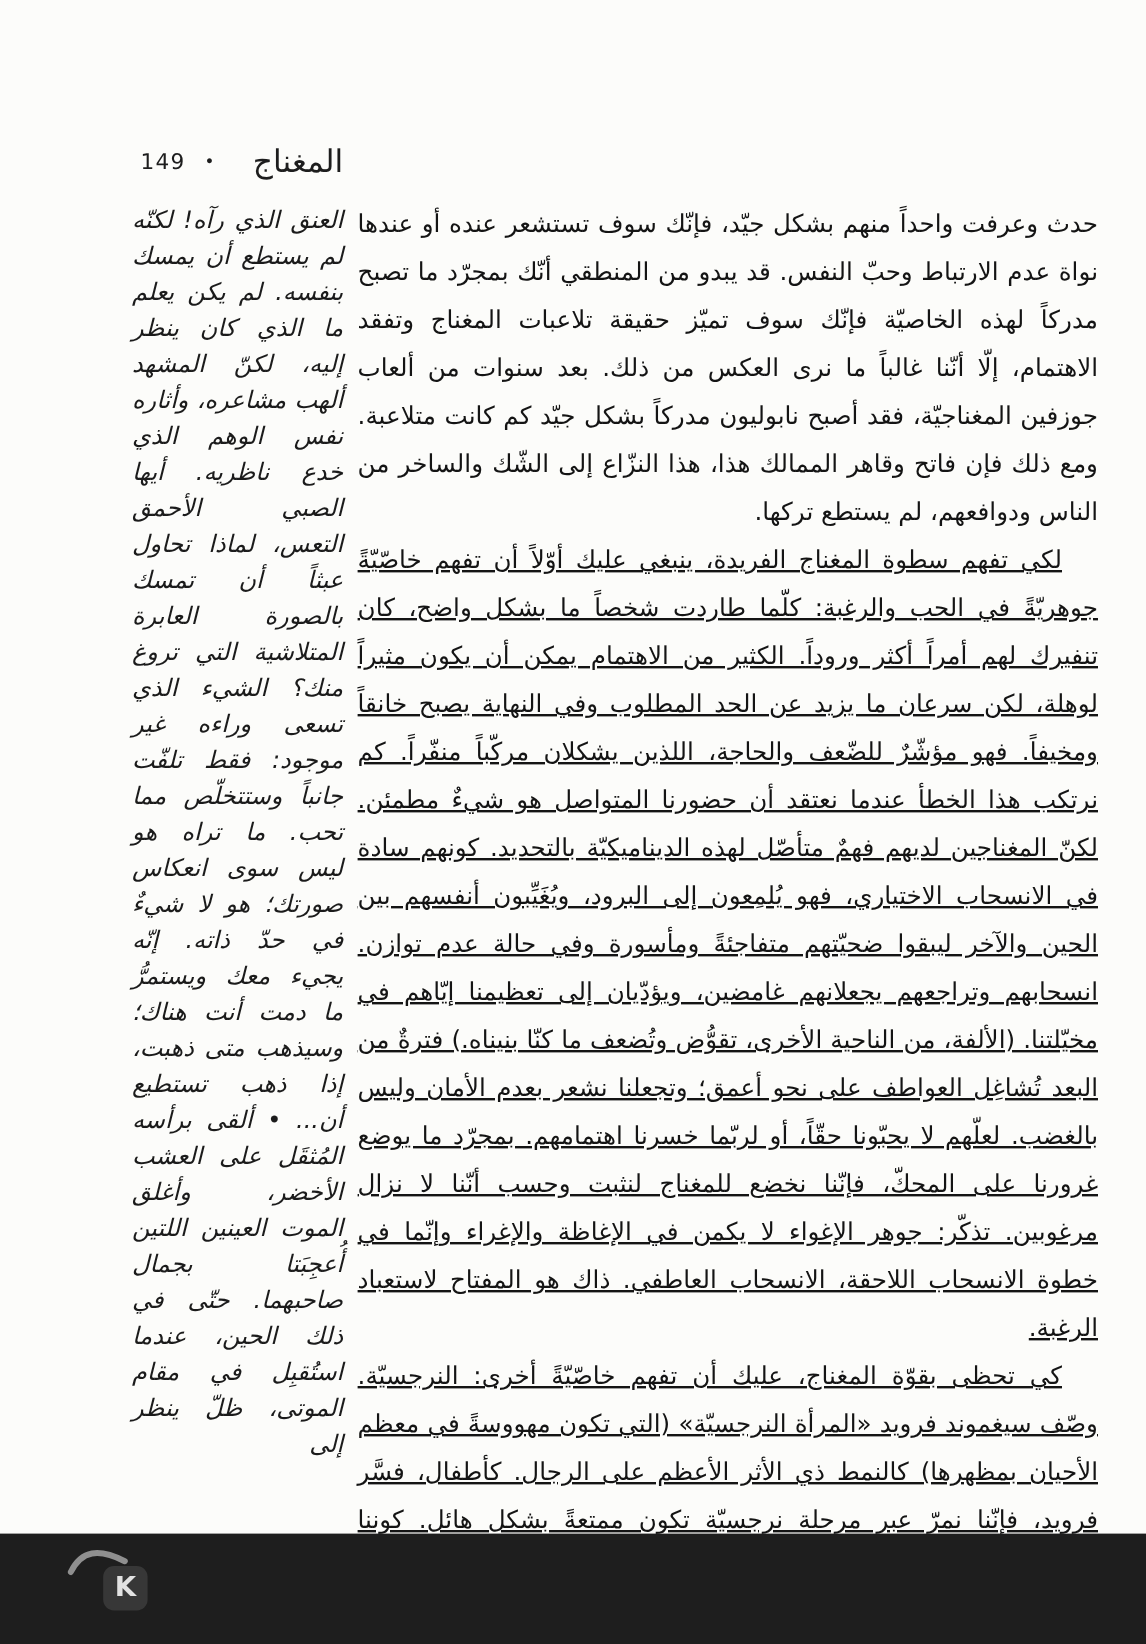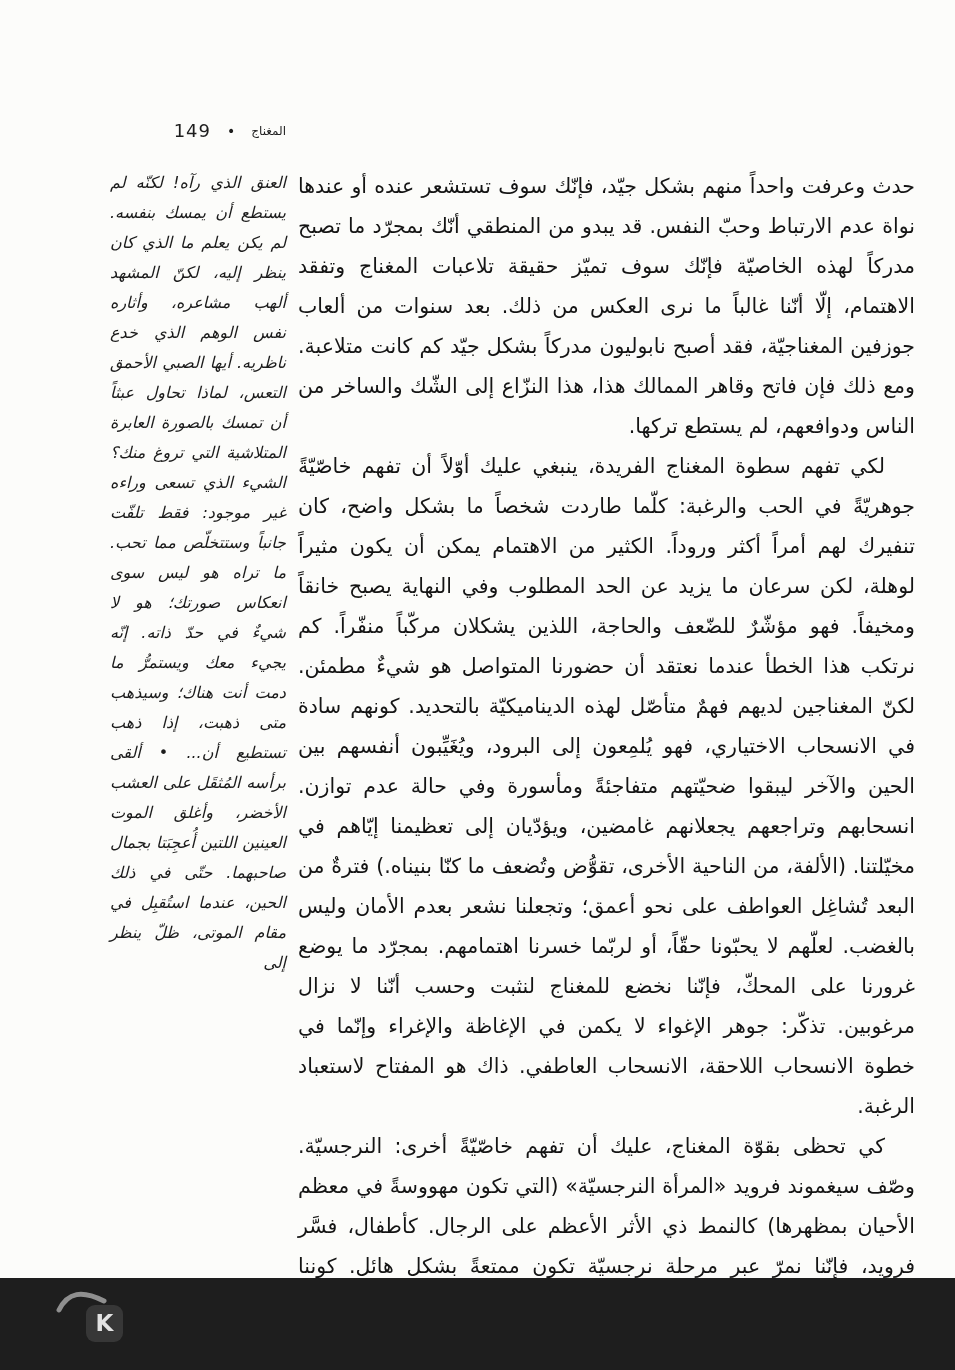--- a/index.html
+++ b/index.html
@@ -12,38 +12,38 @@
   .page{
     position:relative;width:955px;height:1370px;
     background:#fcfcfa;overflow:hidden;
   }
   
   .page-header{
     position:absolute;left:116px;top:120px;width:170px;
     direction:rtl;display:flex;align-items:center;
     font-size:19px;color:#1d1d1d;
   }
-  .page-header .chapter{font-size:12px;}
+  .page-header .chapter{font-size:26px;margin-left:16px;}
   .page-header .sep{margin:0 16px;font-size:14px;}
   .page-header .num{font-size:18px;letter-spacing:1px;}
   
   .margin-note{
     position:absolute;left:110px;top:168px;width:176px;
     direction:rtl;text-align:justify;
     font-style:italic;
-    font-size:16px;line-height:30px;color:#1b1b1b;
+    font-size:20px;line-height:30px;color:#1b1b1b;
   }
   
   .main-text{
     position:absolute;left:298px;top:166px;width:617px;
     direction:rtl;text-align:justify;
     font-size:20.5px;line-height:40px;color:#141414;
   }
   .main-text p{margin:0;}
-  .main-text p.indent{text-indent:30px;}
+  .main-text p.indent{text-indent:30px;text-decoration:underline;}
   
   .footer-bar{
     position:absolute;left:0;bottom:0;width:955px;height:92px;
     background:#1e1e1e;
   }
   .logo-box{
     position:absolute;left:86px;top:27px;width:37px;height:37px;
     background:#373737;border-radius:9px;
     display:flex;align-items:center;justify-content:center;
   }

